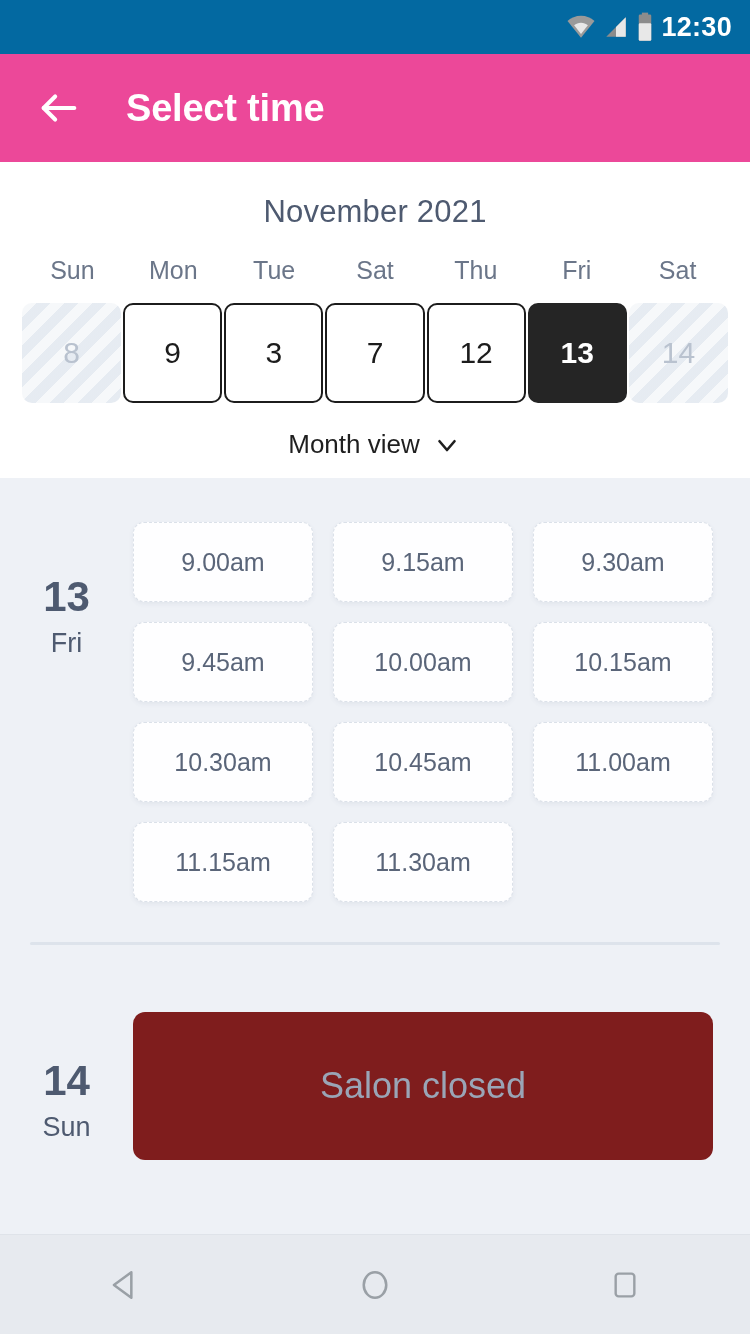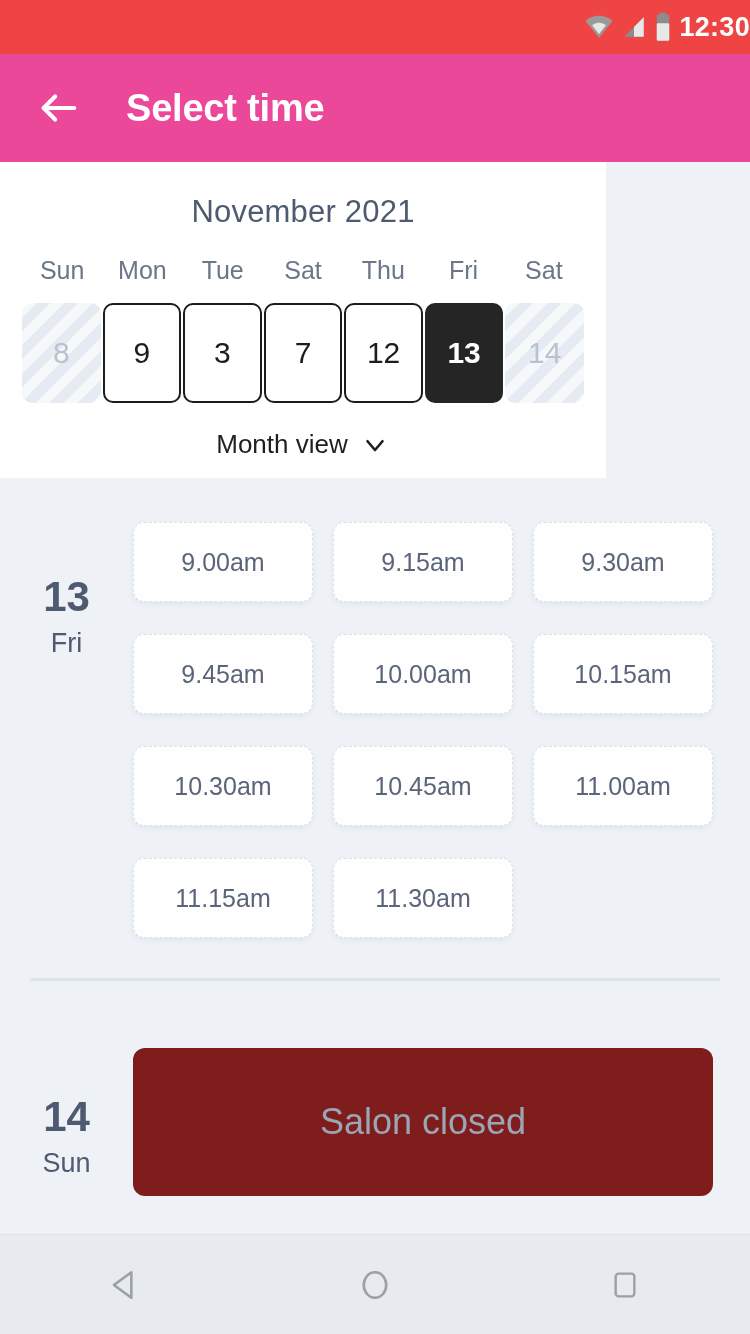--- a/index.html
+++ b/index.html
@@ -7,23 +7,23 @@
     width:750px; height:1334px;
     font-family:"Liberation Sans", sans-serif;
     background:#eef1f6;
     overflow:hidden;
   }
   .screen { position:relative; width:750px; height:1334px; overflow:hidden; }
 
   
   .statusbar {
     position:absolute; left:0; top:0; width:750px; height:54px;
-    background:#ef4444;
+    background:#0369a1;
     display:flex; align-items:center; justify-content:flex-end;
-    gap:7px;
+    padding-right:18px; gap:7px;
   }
   .sb-icon { display:block; }
   .sb-time {
     color:#fff; font-size:27px; font-weight:bold; letter-spacing:0.3px;
     font-family:"Liberation Sans", sans-serif;
   }
 
   
   .appbar {
     position:absolute; left:0; top:54px; width:750px; height:108px;
@@ -35,21 +35,21 @@
     display:flex; align-items:center; justify-content:center;
     cursor:pointer;
   }
   .appbar-title {
     color:#ffffff; font-size:38px; font-weight:bold;
     margin-left:36px; letter-spacing:-0.2px;
   }
 
   
   .calendar {
-    position:absolute; left:0; top:162px; width:606px; height:316px;
+    position:absolute; left:0; top:162px; width:750px; height:316px;
     background:#ffffff;
   }
   .month-label {
     text-align:center; color:#4e5a70; font-size:31px;
     padding-top:32px; letter-spacing:0.2px;
   }
   .weekdays {
     display:grid; grid-template-columns:repeat(7,1fr);
     margin:26px 22px 0 22px;
   }
@@ -94,21 +94,21 @@
   .day-block { position:relative; }
   .day-side {
     position:absolute; left:0; width:133px; text-align:center;
   }
   .day-num { color:#4e5a70; font-size:42px; font-weight:bold; line-height:1; }
   .day-dow { color:#4e5a70; font-size:27px; margin-top:10px; }
 
   .slots {
     margin-left:133px; margin-right:33px;
     display:grid; grid-template-columns:repeat(3,180px);
-    gap:32px 20px;
+    gap:20px 20px;
   }
   .slot {
     height:80px; border-radius:11px;
     background:#fefeff;
     border:1px dashed rgba(190,200,215,0.55);
     box-shadow:0 2px 5px rgba(70,90,120,0.07);
     display:flex; align-items:center; justify-content:center;
     color:#5a6579; font-size:25px; cursor:pointer;
   }
 

